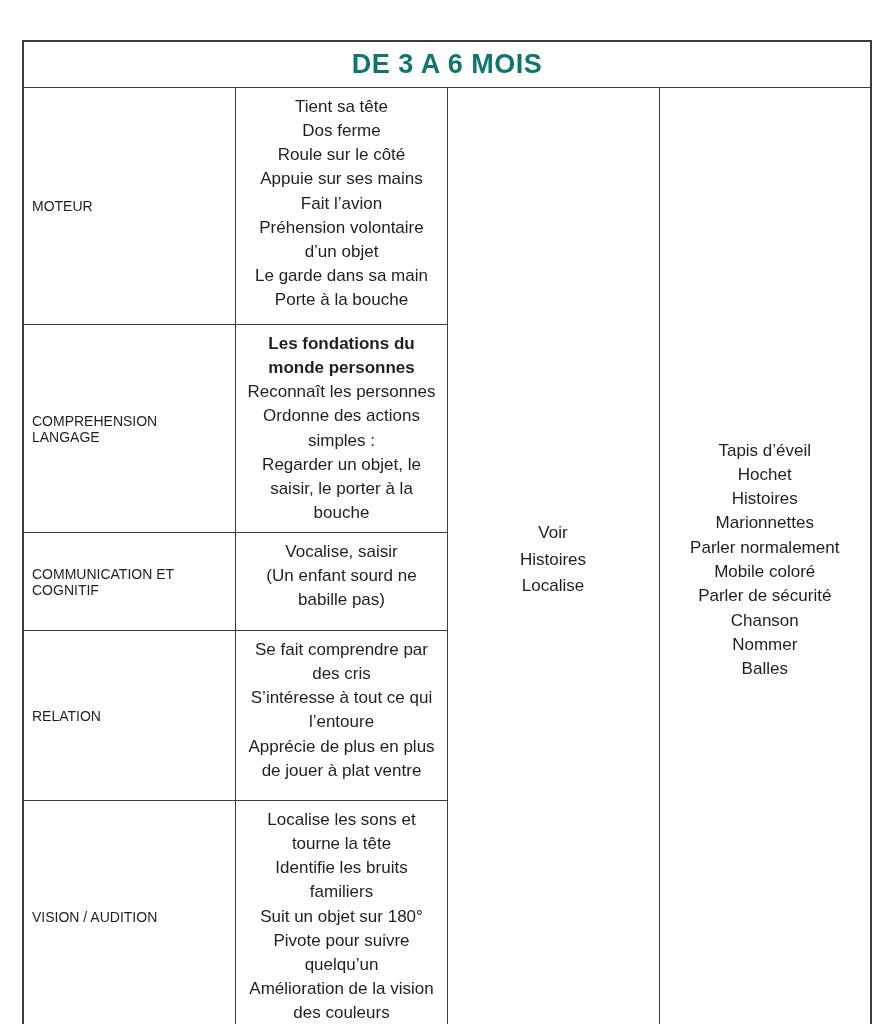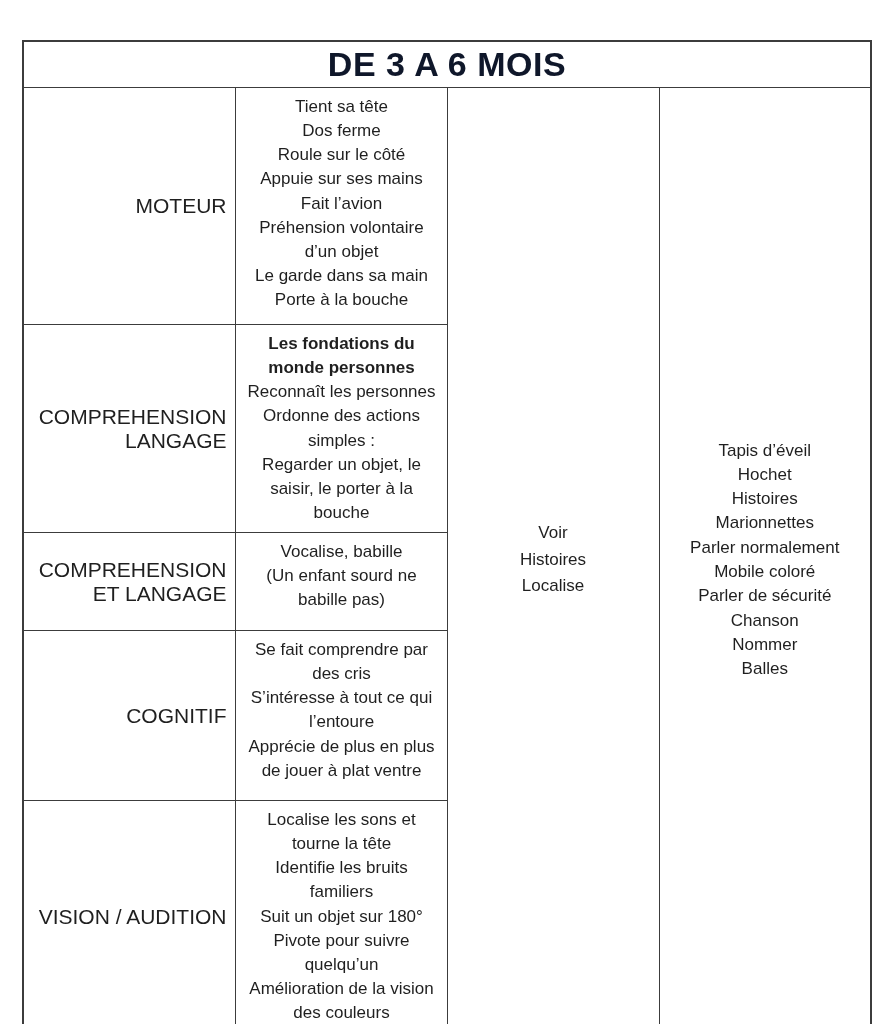--- a/index.html
+++ b/index.html
@@ -24,30 +24,30 @@
     table-layout: fixed;
     border: 2px solid #3c3c3c;
   }
   .dev-table td, .dev-table th {
     border: 1px solid #3c3c3c;
     vertical-align: middle;
     padding: 0;
   }
   th.title-cell {
     height: 45px;
-    font-size: 34px;
+    font-size: 27px;
     font-weight: bold;
     text-align: center;
     letter-spacing: 0.5px;
-    color: #0f172a;
+    color: #0f766e;
   }
   td.category-cell {
     width: 215px;
-    text-align: right;
-    font-size: 21px;
+    text-align: left;
+    font-size: 14px;
     padding: 4px 8px;
   }
   td.details-cell {
     width: 269px;
     vertical-align: top;
     font-size: 17px;
     line-height: 1.42;
     padding: 7px 10px 7px 11px;
     text-align: center;
   }
@@ -124,31 +124,31 @@
       <td class="details-cell">
         <div class="lead">Les fondations du monde personnes</div>
         <div>
             <div>Reconnaît les personnes</div>
             <div>Ordonne des actions simples&nbsp;:</div>
             <div>Regarder un objet, le saisir, le porter à la bouche</div>
           </div>
       </td>
     </tr>
     <tr class="r3">
-      <td class="category-cell">COMPREHENSION ET LANGAGE</td>
+      <td class="category-cell">COMMUNICATION ET COGNITIF</td>
       <td class="details-cell">
 
         <div>
-            <div>Vocalise, babille</div>
+            <div>Vocalise, saisir</div>
             <div>(Un enfant sourd ne babille pas)</div>
           </div>
       </td>
     </tr>
     <tr class="r4">
-      <td class="category-cell">COGNITIF</td>
+      <td class="category-cell">RELATION</td>
       <td class="details-cell">
 
         <div>
             <div>Se fait comprendre par des cris</div>
             <div>S’intéresse à tout ce qui l’entoure</div>
             <div>Apprécie de plus en plus de jouer à plat ventre</div>
           </div>
       </td>
     </tr>
     <tr class="r5">

